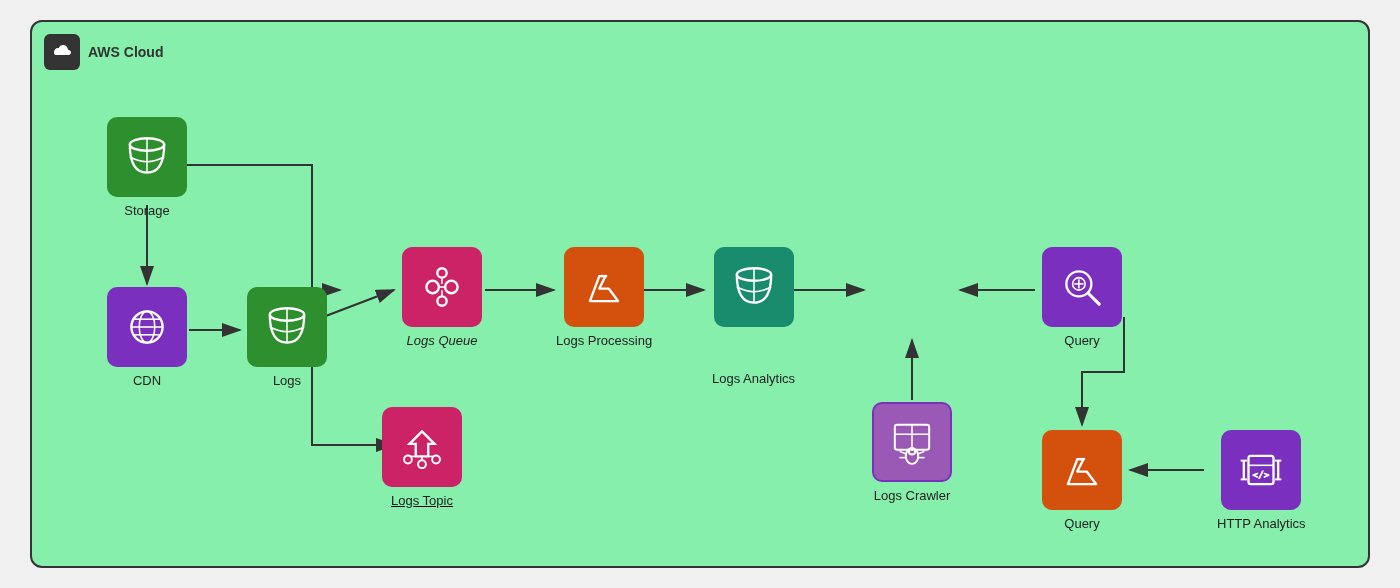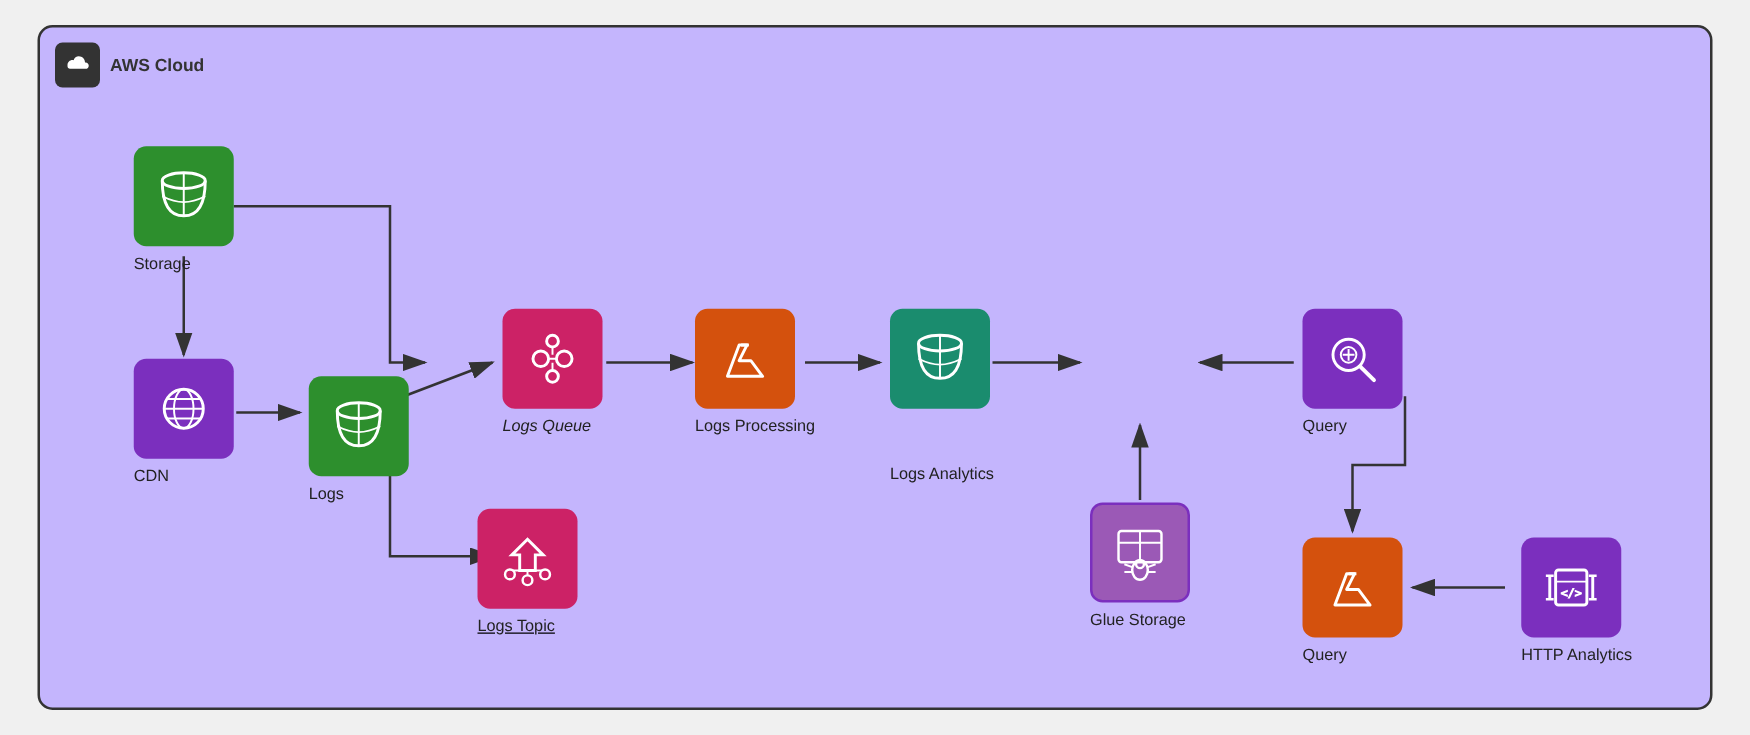--- a/index.html
+++ b/index.html
@@ -7,21 +7,21 @@
       background: #f0f0f0;
       display: flex;
       justify-content: center;
       align-items: center;
       min-height: 100vh;
       font-family: Arial, sans-serif;
     }
     .diagram-container {
       width: 1340px;
       height: 548px;
-      background: #c4b5fd;
+      background: #86efac;
       border: 2px solid #333;
       border-radius: 12px;
       position: relative;
       overflow: hidden;
     }
     .aws-label {
       position: absolute;
       top: 12px;
       left: 12px;
       display: flex;
@@ -37,21 +37,21 @@
       background: #333;
       border-radius: 6px;
       display: flex;
       align-items: center;
       justify-content: center;
     }
     .node {
       position: absolute;
       display: flex;
       flex-direction: column;
-      align-items: flex-start;
+      align-items: center;
       gap: 6px;
     }
     .icon-box {
       width: 80px;
       height: 80px;
       border-radius: 10px;
       display: flex;
       align-items: center;
       justify-content: center;
     }
@@ -160,21 +160,21 @@
         <circle cx="32" cy="32" r="20" fill="none" stroke="white" stroke-width="3"></circle>
         <ellipse cx="32" cy="32" rx="10" ry="20" fill="none" stroke="white" stroke-width="2"></ellipse>
         <line x1="12" y1="32" x2="52" y2="32" stroke="white" stroke-width="2"></line>
         <line x1="14" y1="22" x2="50" y2="22" stroke="white" stroke-width="2"></line>
         <line x1="14" y1="42" x2="50" y2="42" stroke="white" stroke-width="2"></line>
       </svg>
     </div>
     <span class="node-label">CDN</span>
   </div>
 
-  <div class="node" style="left:215px; top:279px;">
+  <div class="node" style="left:215px; top:265px;">
     <div class="icon-box green">
       <svg viewBox="0 0 64 64" xmlns="http://www.w3.org/2000/svg">
         <ellipse cx="32" cy="16" rx="22" ry="8" fill="none" stroke="white" stroke-width="3"></ellipse>
         <path d="M10 16 Q10 52 32 52 Q54 52 54 16" fill="none" stroke="white" stroke-width="3"></path>
         <path d="M10 32 Q22 38 32 38 Q42 38 54 32" fill="none" stroke="white" stroke-width="2"></path>
         <line x1="32" y1="8" x2="32" y2="52" stroke="white" stroke-width="2"></line>
       </svg>
     </div>
     <span class="node-label">Logs</span>
   </div>
@@ -244,21 +244,21 @@
         <line x1="32" y1="10" x2="32" y2="42" stroke="white" stroke-width="2"></line>
 
         <ellipse cx="32" cy="50" rx="8" ry="10" fill="none" stroke="white" stroke-width="2.5"></ellipse>
         <circle cx="32" cy="44" r="4" fill="none" stroke="white" stroke-width="2.5"></circle>
         <line x1="24" y1="47" x2="16" y2="44" stroke="white" stroke-width="2"></line>
         <line x1="40" y1="47" x2="48" y2="44" stroke="white" stroke-width="2"></line>
         <line x1="24" y1="52" x2="16" y2="52" stroke="white" stroke-width="2"></line>
         <line x1="40" y1="52" x2="48" y2="52" stroke="white" stroke-width="2"></line>
       </svg>
     </div>
-    <span class="node-label">Glue Storage</span>
+    <span class="node-label">Logs Crawler</span>
   </div>
 
   <div class="node" style="left:1010px; top:225px;">
     <div class="icon-box purple">
       <svg viewBox="0 0 64 64" xmlns="http://www.w3.org/2000/svg">
 
         <circle cx="28" cy="28" r="16" fill="none" stroke="white" stroke-width="3"></circle>
         <line x1="40" y1="40" x2="54" y2="54" stroke="white" stroke-width="4" stroke-linecap="round"></line>
         <circle cx="28" cy="28" r="8" fill="none" stroke="white" stroke-width="2"></circle>
         <line x1="22" y1="28" x2="34" y2="28" stroke="white" stroke-width="2"></line>

